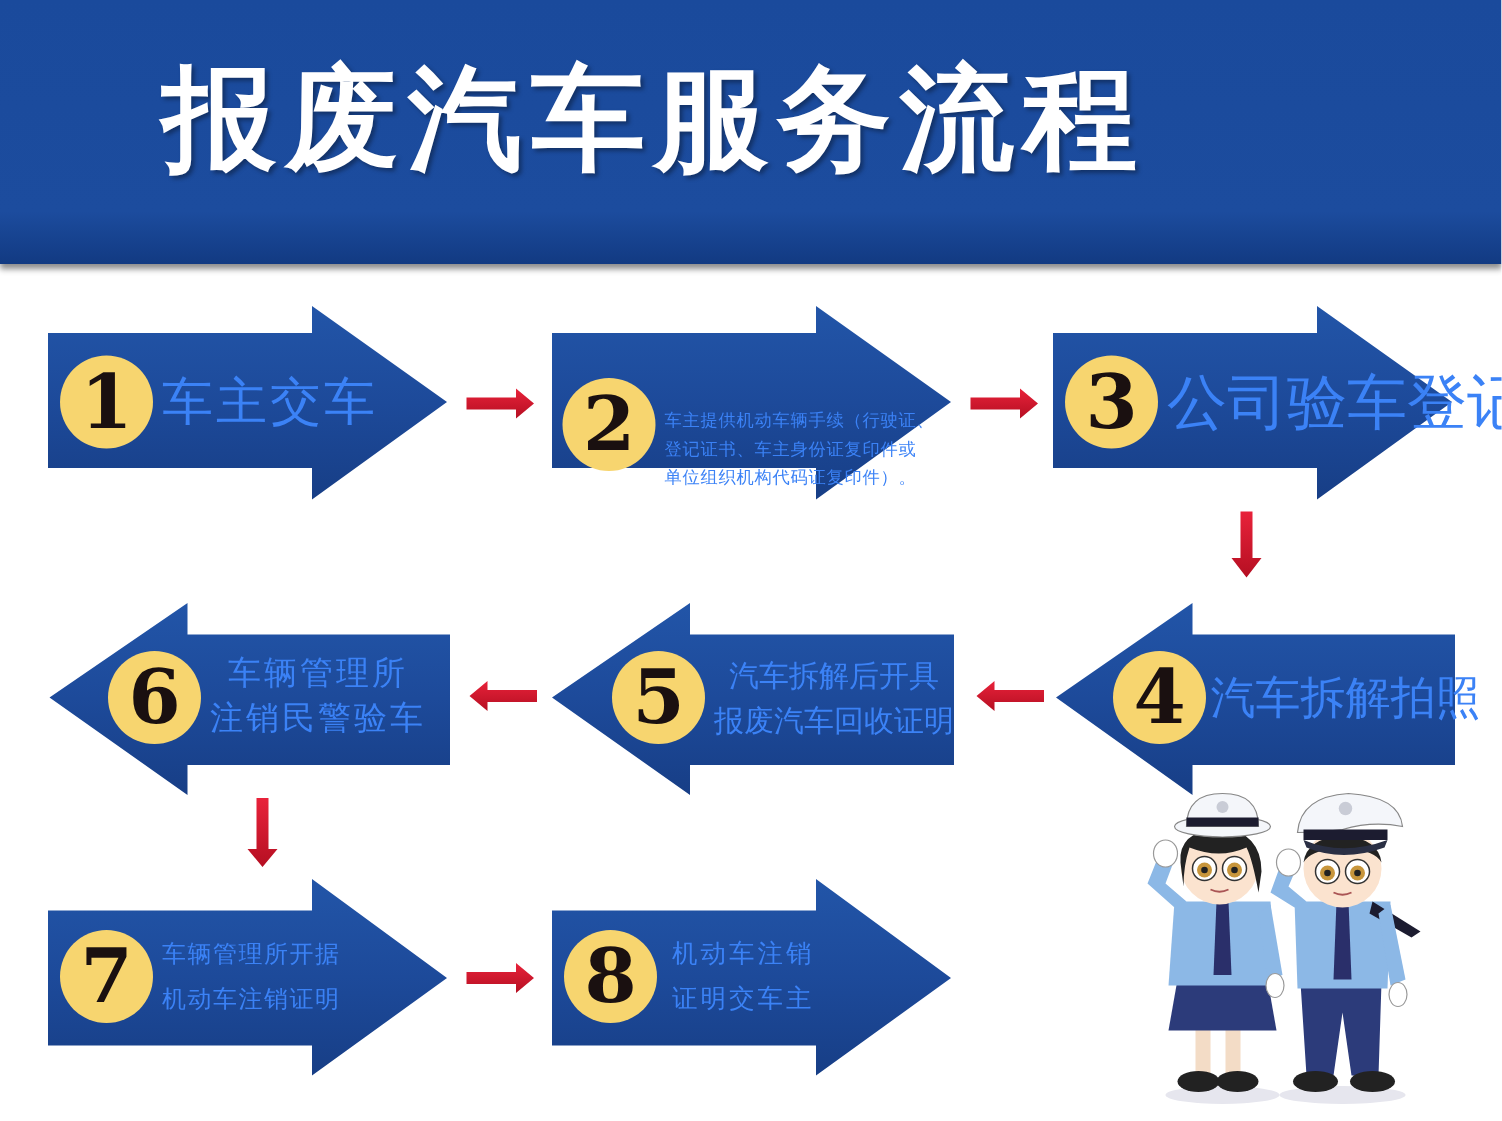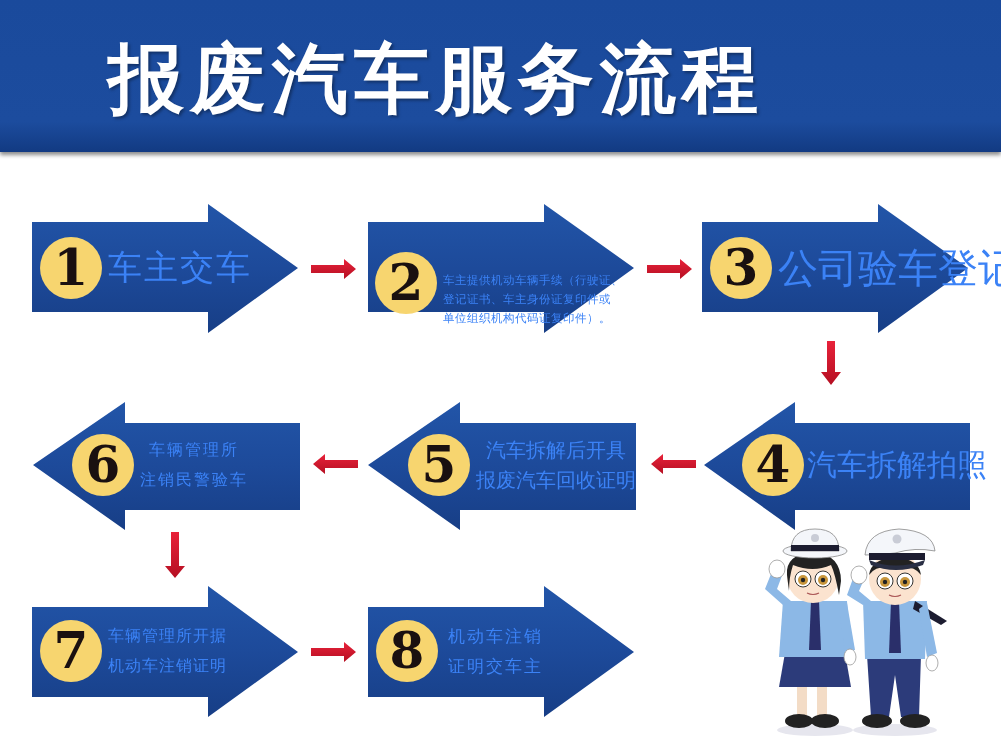--- a/index.html
+++ b/index.html
@@ -2,21 +2,21 @@
 <html><head>
 <meta charset="utf-8">
 <style>
   html, body { margin: 0; padding: 0; }
   body {
     width: 1001px; height: 747px; position: relative; overflow: hidden;
     background: #ffffff;
     font-family: "DejaVu Sans", "Liberation Sans", sans-serif;
   }
   .banner {
-    position: absolute; left: 0; top: 0; width: 1001px; height: 152px;
+    position: absolute; left: 0; top: 0; width: 1001px; height: 176px;
     background: linear-gradient(180deg, #1a4a9c 0%, #1c4c9e 80%, #123a82 100%);
     box-shadow: 0 3px 4px rgba(0,0,0,0.45);
   }
   .banner-title {
     position: absolute; left: 108px; top: 34px;
     font-size: 76px; font-weight: bold; color: #ffffff;
     letter-spacing: 6px; line-height: 90px;
     text-shadow: 2px 2px 3px rgba(0,0,0,0.35);
     white-space: nowrap;
   }
@@ -144,21 +144,21 @@
 <div class="step" style="left:408px; top:434px;">
   <div class="num">5</div>
   <div class="label two" style="font-size:20px; letter-spacing:0;">
     <span class="line">汽车拆解后开具</span>
     <span class="line">报废汽车回收证明</span>
   </div>
 </div>
 
 <div class="step" style="left:72px; top:434px;">
   <div class="num">6</div>
-  <div class="label two" style="font-size:16px;">
+  <div class="label two" style="font-size:22px;">
     <span class="line">车辆管理所</span>
     <span class="line">注销民警验车</span>
   </div>
 </div>
 
 <div class="step" style="left:40px; top:620px;">
   <div class="num">7</div>
   <div class="label two" style="font-size:16px; letter-spacing:1px;">
     <span class="line">车辆管理所开据</span>
     <span class="line">机动车注销证明</span>

